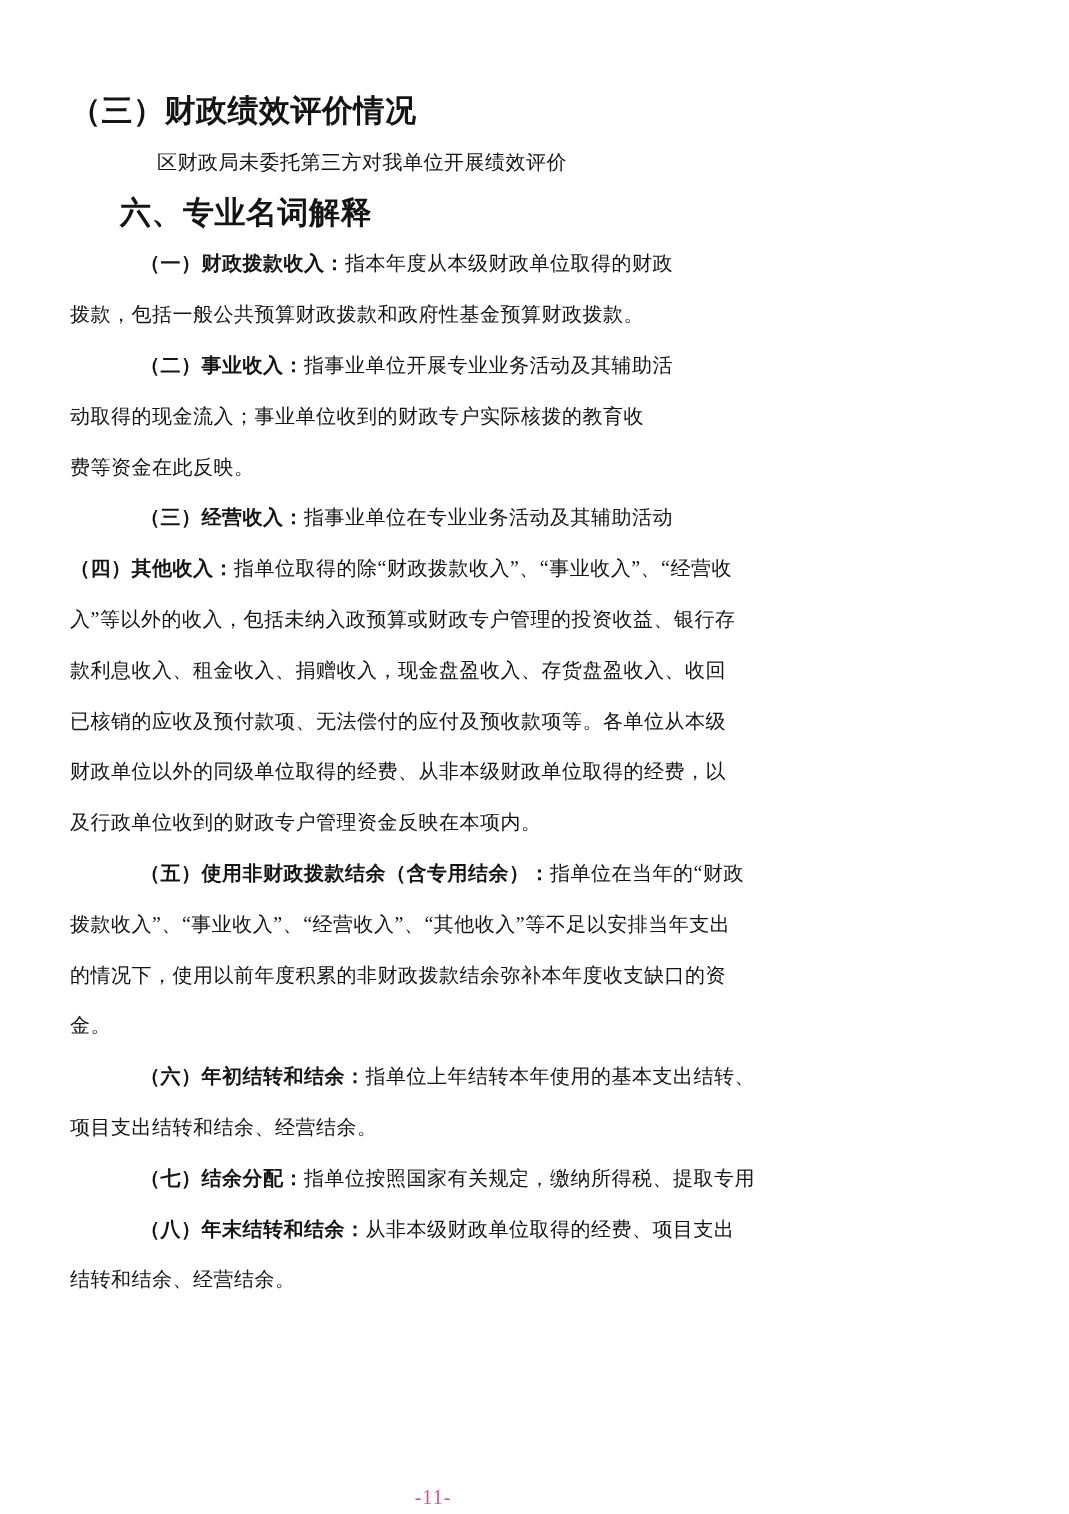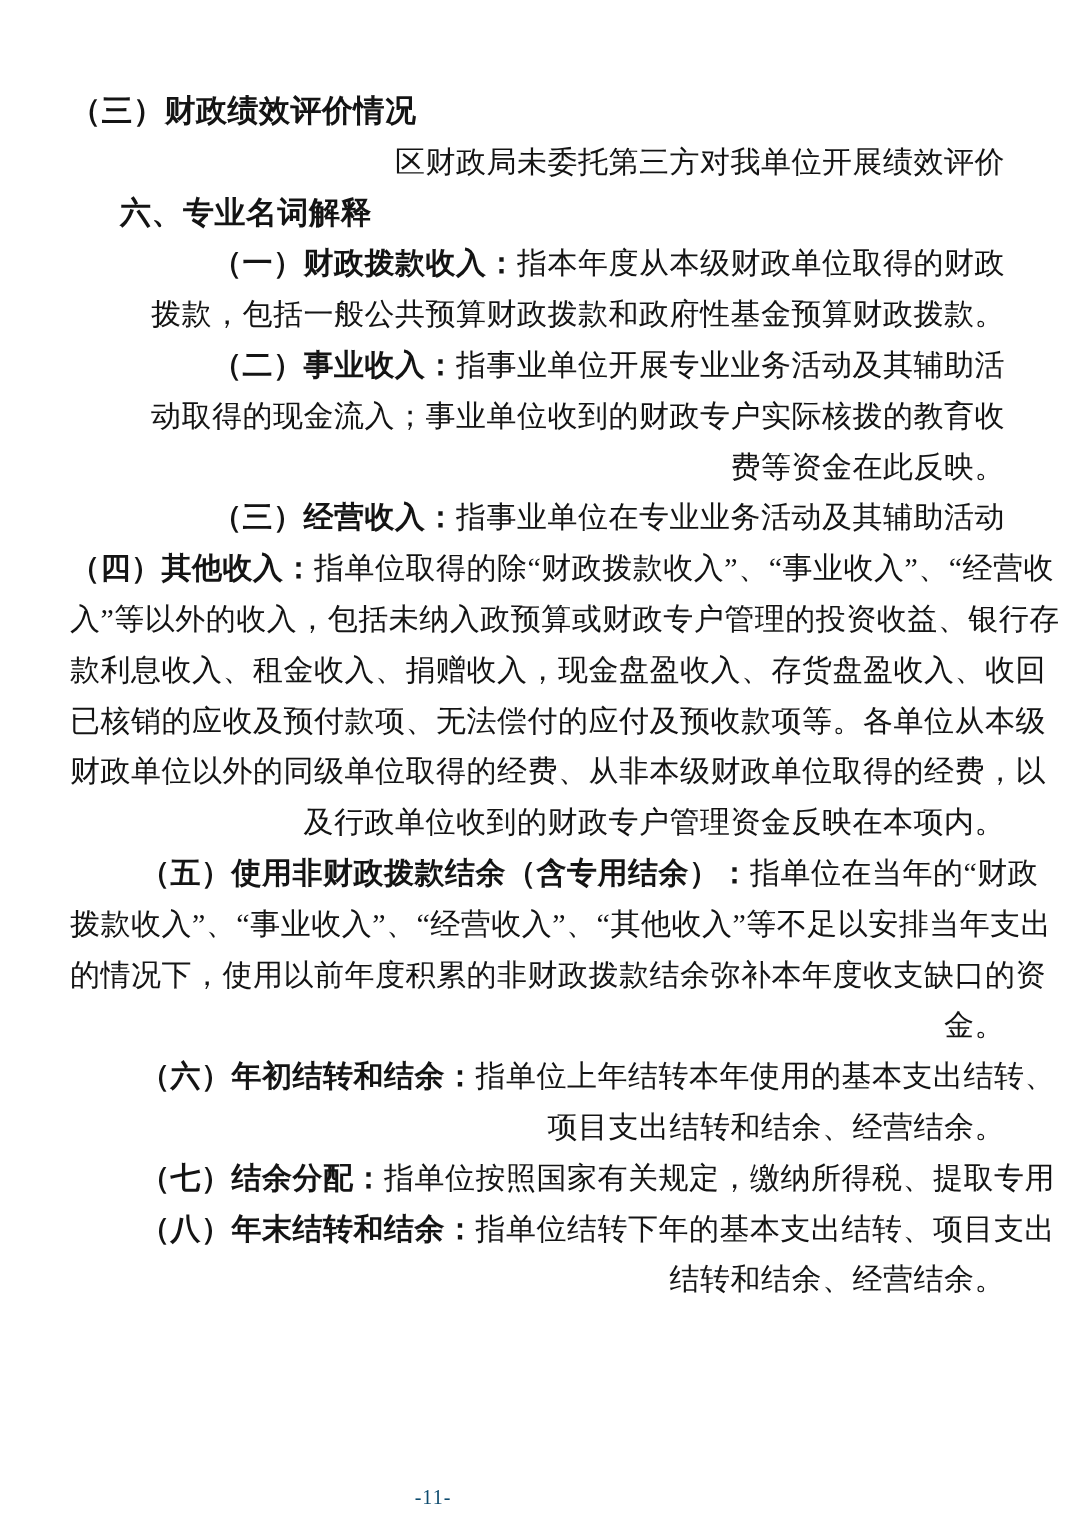--- a/index.html
+++ b/index.html
@@ -32,34 +32,34 @@
   }
   .line .run { display: inline; }
   .line .run.bold { font-weight: 700; }
   
   .h-kai { font-size: 31px; font-weight: 700; }
   .h-hei {
     font-family: "Liberation Sans", "DejaVu Sans", sans-serif;
     font-size: 31px;
     font-weight: 700;
   }
-  .body-line { font-size: 30px; text-align: right; }
+  .body-line { font-size: 20px; }
   
   .indent-0 { padding-left: 0; }
   .indent-1 { padding-left: 50px; }
   .indent-2 { padding-left: 70px; }
   .indent-3 { padding-left: 87px; }
   .footer-pagenum {
     position: absolute;
     top: 1462px;
     left: 433px;
     transform: translateX(-50%);
     font-size: 20px;
     letter-spacing: 1px;
-    color: #0c4a6e;
+    color: #ec4899;
     font-family: "Liberation Serif", "DejaVu Serif", serif;
   }
 </style>
 </head>
 <body>
 
 <div class="page">
   <div class="doc-body">
       <div class="line h-kai indent-0"><span class="run bold">（三）财政绩效评价情况</span></div>
       <div class="line body-line indent-3"><span class="run">区财政局未委托第三方对我单位开展绩效评价</span></div>
@@ -76,17 +76,17 @@
       <div class="line body-line indent-0"><span class="run">已核销的应收及预付款项、无法偿付的应付及预收款项等。各单位从本级</span></div>
       <div class="line body-line indent-0"><span class="run">财政单位以外的同级单位取得的经费、从非本级财政单位取得的经费，以</span></div>
       <div class="line body-line indent-0"><span class="run">及行政单位收到的财政专户管理资金反映在本项内。</span></div>
       <div class="line body-line indent-2"><span class="run bold">（五）使用非财政拨款结余（含专用结余）：</span><span class="run">指单位在当年的“财政</span></div>
       <div class="line body-line indent-0"><span class="run">拨款收入”、“事业收入”、“经营收入”、“其他收入”等不足以安排当年支出</span></div>
       <div class="line body-line indent-0"><span class="run">的情况下，使用以前年度积累的非财政拨款结余弥补本年度收支缺口的资</span></div>
       <div class="line body-line indent-0"><span class="run">金。</span></div>
       <div class="line body-line indent-2"><span class="run bold">（六）年初结转和结余：</span><span class="run">指单位上年结转本年使用的基本支出结转、</span></div>
       <div class="line body-line indent-0"><span class="run">项目支出结转和结余、经营结余。</span></div>
       <div class="line body-line indent-2"><span class="run bold">（七）结余分配：</span><span class="run">指单位按照国家有关规定，缴纳所得税、提取专用</span></div>
-      <div class="line body-line indent-2"><span class="run bold">（八）年末结转和结余：</span><span class="run">指单位结转下年的基本支出结转、项目支出</span></div>
+      <div class="line body-line indent-2"><span class="run bold">（八）年末结转和结余：</span><span class="run">从非本级财政单位取得的经费、项目支出</span></div>
       <div class="line body-line indent-0"><span class="run">结转和结余、经营结余。</span></div>
     </div>
   <div class="footer-pagenum">-11-</div>
 </div>
 
 </body></html>

